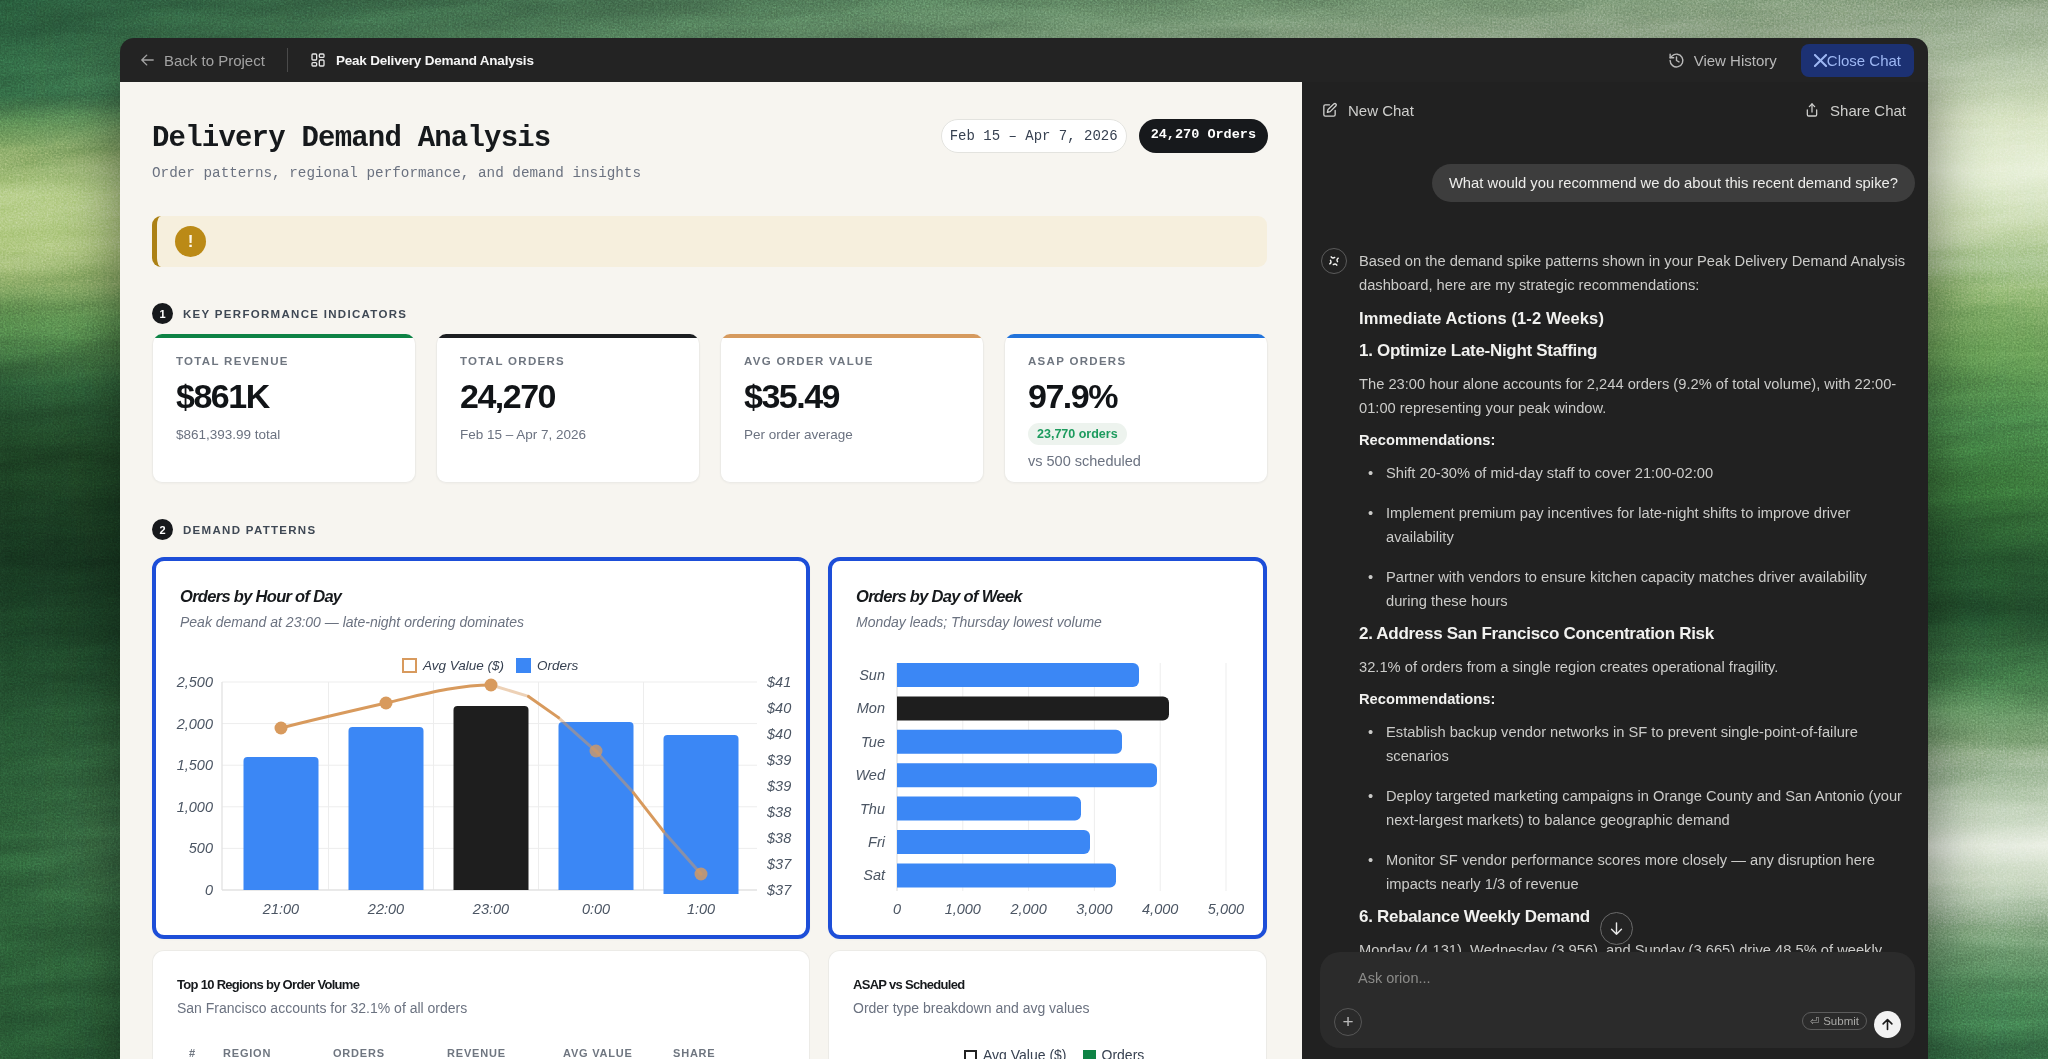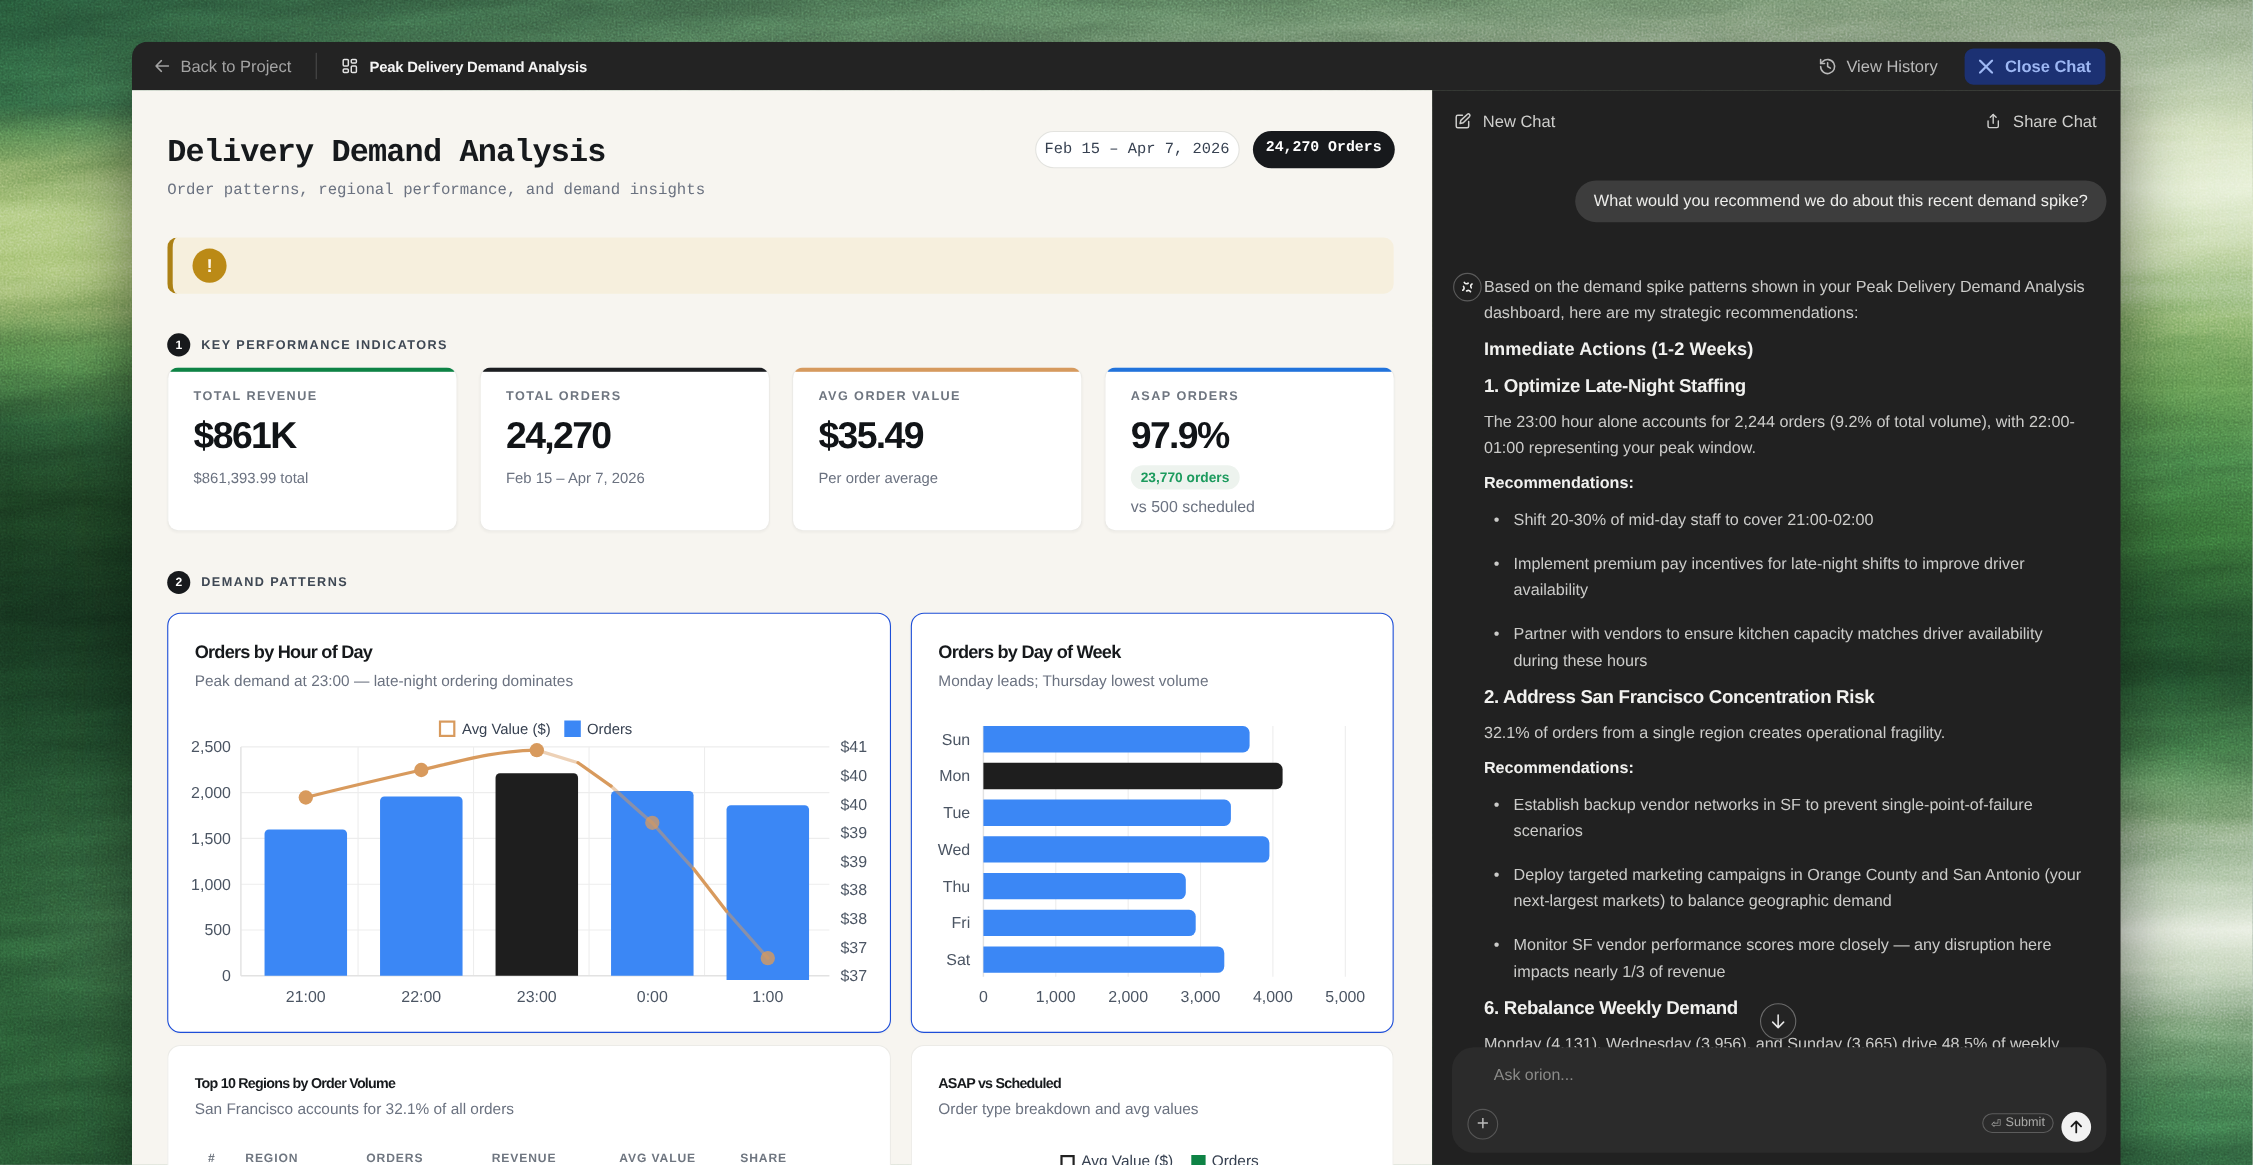--- a/index.html
+++ b/index.html
@@ -9,22 +9,22 @@
 .window { position:absolute; left:120px; top:38px; width:1808px; height:1021px; z-index:2;
   border-radius:14px 14px 0 0; overflow:hidden; box-shadow:0 30px 60px rgba(0,0,0,.45); }
 
 .topbar { position:absolute; left:0; top:0; right:0; height:44px; background:#232323;
   display:flex; align-items:center; color:#a3a3a3; font-size:15px; }
 .topbar .left { display:flex; align-items:center; gap:10px; padding-left:21px; }
 .tb-sep { width:1px; height:24px; background:#4a4a4a; margin:0 12px; }
 .tb-title { color:#f5f5f5; font-weight:bold; font-size:13.5px; letter-spacing:-.2px; }
 .topbar .right { margin-left:auto; display:flex; align-items:center; padding-right:14px; }
 .vh { display:flex; align-items:center; gap:9px; color:#b9b9b9; }
-.close-btn { margin-left:24px; display:flex; align-items:center; gap:11px; background:#1c3173;
-  color:#9db7f3; font-weight:bold; border-radius:8px; padding:8px 13px; font-size:15px; }
+.close-btn { margin-left:24px; display:flex; align-items:center; background:#1c3173;
+  color:#9db7f3; font-weight:normal; border-radius:8px; padding:8px 13px; font-size:15px; }
 
 .main { position:absolute; left:0; top:44px; width:1182px; bottom:0; background:#f7f5f0; overflow:hidden; }
 .chat { position:absolute; left:1182px; top:44px; width:626px; bottom:0; background:#212121; }
 
 .hwrap { padding:40px 32px 0 32px; position:relative;font-family:Liberation Mono, monospace; }
 .h1 { font-size:29px; font-weight:bold; color:#16191c; letter-spacing:-.8px; }
 .hsub { margin-top:10px; font-size:14.3px; color:#6b7280; }
 .hpills { position:absolute; right:34px; top:37px; display:flex; gap:12px; }
 .pill1 { background:#fff; border:1px solid #e3e3df; border-radius:18px; padding:8px 8px; font-size:14px; color:#374151; }
 .pill2 { background:#17191c; border-radius:18px; padding:8px 12px; font-size:13.5px; color:#fff; font-weight:bold; }
@@ -47,21 +47,21 @@
 .kpi.g:before { background:#0e8345; } .kpi.k:before { background:#1c1e21; }
 .kpi.o:before { background:#d69a5e; } .kpi.b:before { background:#2273db; }
 .kpi .lab { font-size:11.5px; font-weight:bold; letter-spacing:1.3px; color:#6f7680; }
 .kpi .val { font-size:34px; font-weight:bold; color:#111417; margin-top:10px; letter-spacing:-1.5px; }
 .kpi .sub { font-size:13.5px; color:#6b7280; margin-top:11px; }
 .badge { display:inline-block; background:#edf3ee; color:#1d9b5e; font-size:12.5px; font-weight:bold;
   padding:4px 9px; border-radius:11px; margin-top:7px; }
 .kpi .sub2 { font-size:14.5px; color:#6b7280; margin-top:8px; }
 
 .charts { display:flex; gap:18px; margin:17px 32px 0 32px; }
-.ccard { background:#fff; border-radius:12px; border:1px solid #1d4ed8; position:relative; box-shadow:0 1px 2px rgba(0,0,0,.03); }
+.ccard { background:#fff; border-radius:12px; border:4px solid #1d4ed8; position:relative; box-shadow:0 1px 2px rgba(0,0,0,.03);font-style:italic; }
 .ccard .ct { font-size:16.5px; font-weight:bold; color:#16191c; padding:26px 0 0 24px; letter-spacing:-.7px; }
 .ccard .cs { font-size:14px; color:#6b7280; padding:8px 0 0 24px; }
 .c1 { width:658px; height:382px; }
 .c2 { width:439px; height:382px; }
 .legend { position:absolute; display:flex; gap:12px; align-items:center; font-size:13.5px; color:#374151; }
 .lg-sq { width:15px; height:15px; display:inline-block; margin-right:6px; vertical-align:-3px; }
 
 .bcards { display:flex; gap:18px; margin:11px 32px 0 32px; }
 .bcard { background:#fff; border-radius:12px 12px 0 0; border:1px solid #ecebe7; border-bottom:0; height:200px; position:relative; }
 .b1 { width:658px; } .b2 { width:439px; }
@@ -71,21 +71,21 @@
 .thead span { position:absolute; top:0; }
 
 .chat-head { display:flex; align-items:center; height:56px; padding:0 22px 0 19px; color:#cfcfcd; font-size:15px; }
 .chat-head .nc { display:flex; gap:10px; align-items:flex-start; }
 .chat-head .sc { margin-left:auto; display:flex; gap:10px; align-items:center; }
 .bubble { position:absolute; right:13px; top:82px; background:#3d3d3d; border-radius:19px;
   color:#ededeb; font-size:14.8px; padding:11px 17px; white-space:nowrap; }
 .ai { position:absolute; left:19px; top:167px; color:#cbcbc9; font-size:14.7px; line-height:24px; white-space:nowrap; }
 .ai-icon { position:absolute; left:0; top:-1px; width:26px; height:26px; border-radius:50%; border:1.5px solid #5b5b5b;
   display:flex; align-items:center; justify-content:center; }
-.ai-body { margin-left:28px; }
+.ai-body { margin-left:38px; }
 .ai-body b { color:#f1f1ef; }
 .ai h3 { font-size:16.5px; color:#f1f1ef; margin:9px 0; font-weight:bold; letter-spacing:.1px; }
 .ai h3.big { font-size:17px; letter-spacing:-.3px; }
 .ai p { margin:8px 0; }
 .ai ul { list-style:none; margin:9px 0; }
 .ai li { position:relative; padding-left:27px; margin-top:16px; }
 .ai li:first-child { margin-top:0; }
 .ai li:before { content:"\2022"; position:absolute; left:9px; color:#cbcbc9; }
 .scrolldn { position:absolute; left:298px; top:830px; width:33px; height:33px; border-radius:50%;
   border:1.5px solid #6a6a6a; background:#242424; display:flex; align-items:center; justify-content:center; }

